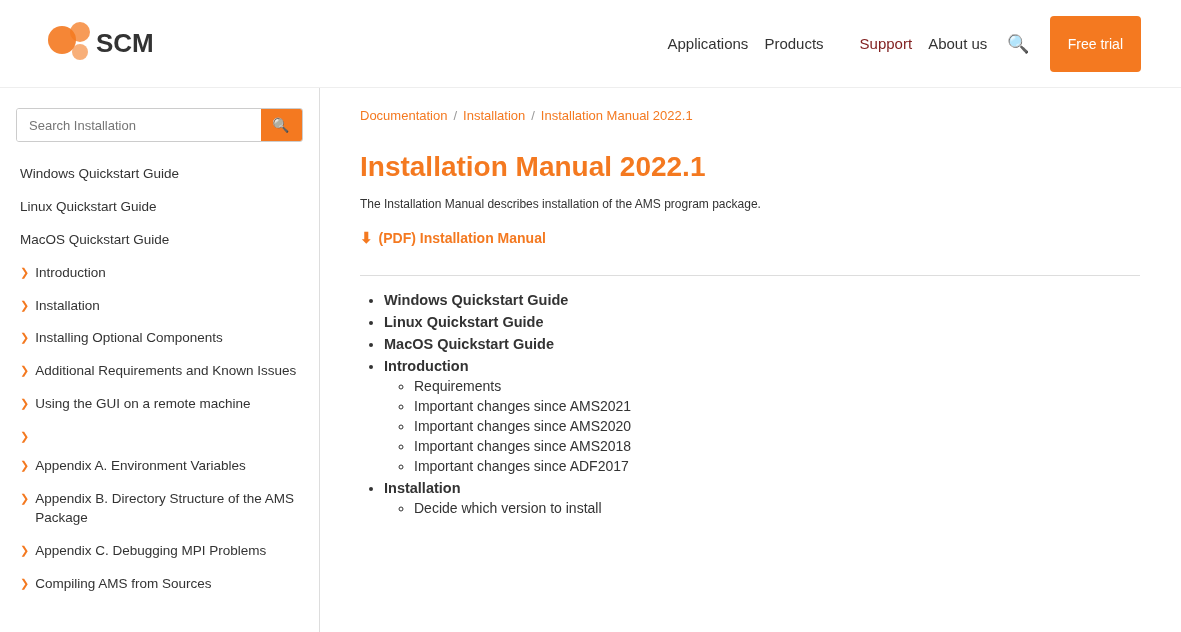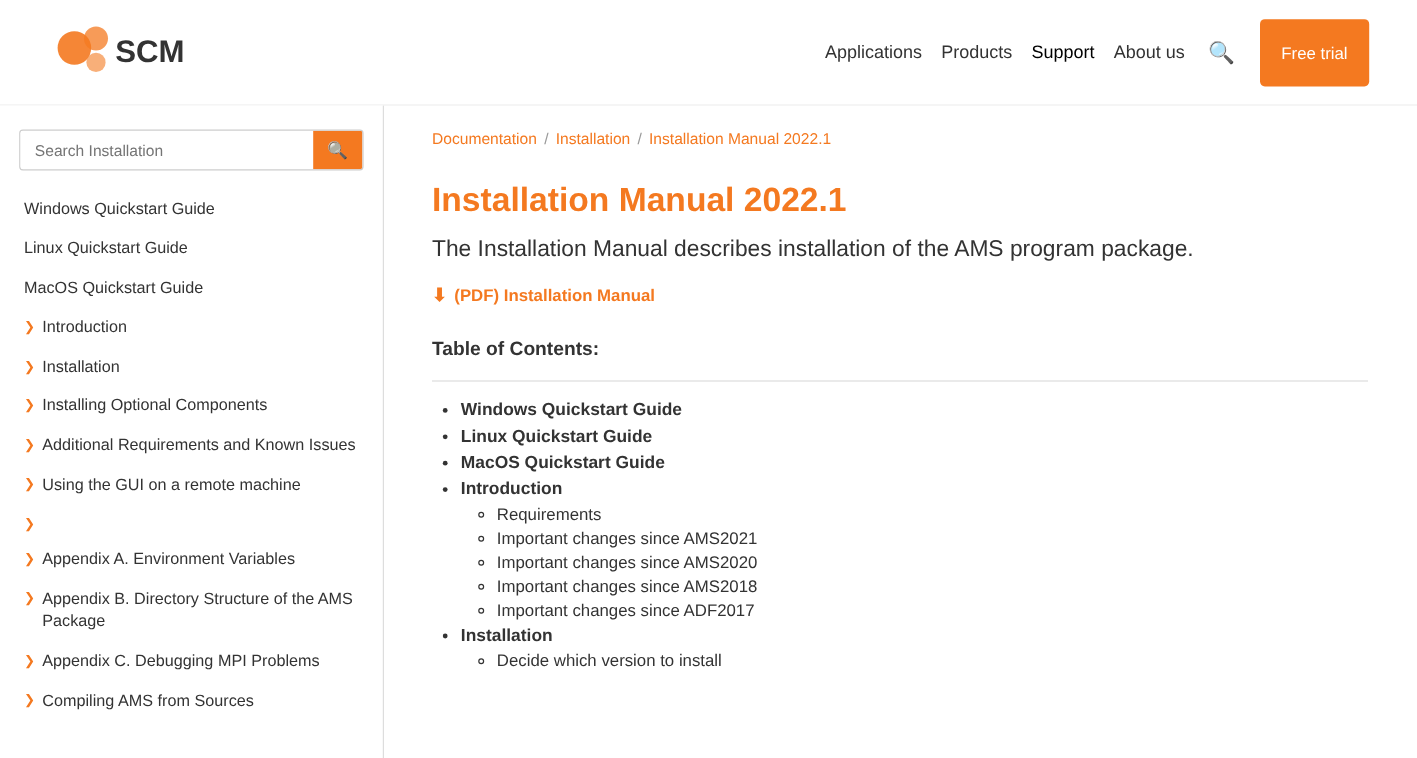--- a/index.html
+++ b/index.html
@@ -28,21 +28,22 @@
       align-items: center;
       gap: 16px;
     }
     .nav-item {
       font-size: 15px;
       color: #333;
       text-decoration: none;
       cursor: pointer;
     }
     .nav-item.active {
-      color: #000000;
+      color: #7f1d1d;
+      margin-left: 20px;
     }
     .search-icon-header {
       margin-left: 20px;
       cursor: pointer;
       color: #555;
       font-size: 18px;
     }
     .free-trial-btn {
       margin-left: 20px;
       background: #f47920;
@@ -134,21 +135,21 @@
     }
     .breadcrumb-sep { color: #999; }
 
     .page-title {
       font-size: 28px;
       font-weight: 700;
       color: #f47920;
       margin-bottom: 14px;
     }
     .page-desc {
-      font-size: 19px;
+      font-size: 12px;
       color: #333;
       margin-bottom: 18px;
     }
     .pdf-link {
       display: flex;
       align-items: center;
       gap: 6px;
       color: #f47920;
       font-size: 14px;
       text-decoration: none;
@@ -297,21 +298,20 @@
 
     <h1 class="page-title">Installation Manual 2022.1</h1>
 
     <p class="page-desc">The Installation Manual describes installation of the AMS program package.</p>
 
     <a href="#" class="pdf-link">
       <span class="pdf-icon">⬇</span>
       <span>(PDF) Installation Manual</span>
     </a>
 
-    <p class="toc-heading">Table of Contents:</p>
 
     <ul class="toc-list">
       <li>
         <strong>Windows Quickstart Guide</strong>
       </li>
       <li>
         <strong>Linux Quickstart Guide</strong>
       </li>
       <li>
         <strong>MacOS Quickstart Guide</strong>

